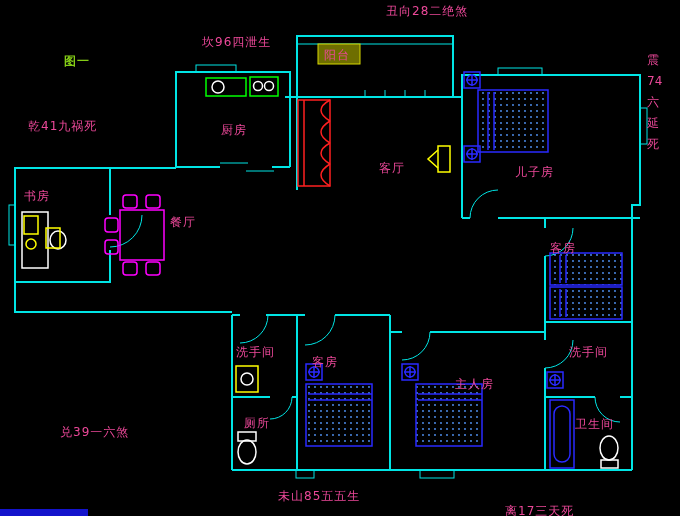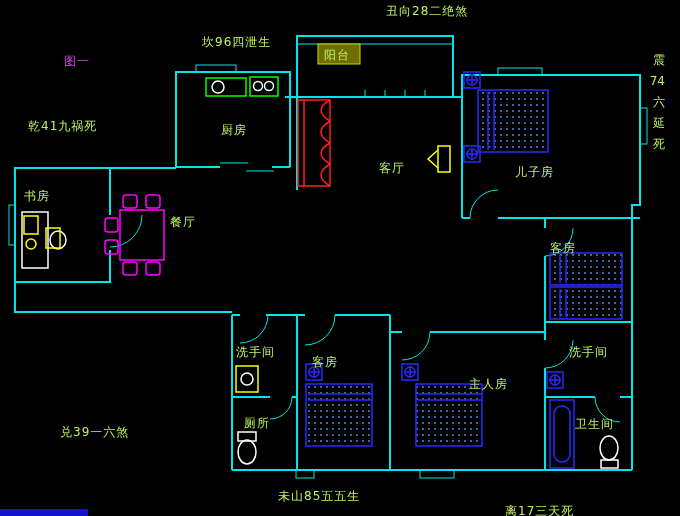--- a/index.html
+++ b/index.html
@@ -2,27 +2,27 @@
 <html><head>
 <meta charset="utf-8">
 <style>
   html,body { margin:0; padding:0; background:#000; }
   .canvas {
     position:relative; width:680px; height:516px; background:#000000;
     overflow:hidden; font-family:"DejaVu Sans", sans-serif;
   }
   svg { position:absolute; left:0; top:0; }
   .lbl {
-    position:absolute; color:#bef264; font-size:12px; line-height:14px;
+    position:absolute; color:#ec4899; font-size:12px; line-height:14px;
     white-space:nowrap; letter-spacing:1px;
   }
-  .lbl.blue { color:#d946ef; font-weight:normal; }
+  .lbl.blue { color:#84cc16; font-weight:bold; }
   .lbl.vert {
     white-space:normal; width:18px; word-break:break-all;
-    text-align:right; letter-spacing:0;
+    text-align:left; letter-spacing:0;
   }
   .scrollbar {
     position:absolute; left:0; top:509px; width:88px; height:7px;
     background:#1414cc;
   }
 </style>
 </head>
 <body>
 
 <div class="canvas">
@@ -206,19 +206,19 @@
 
   <div class="lbl" style="left:324px;top:48px">阳台</div>
   <div class="lbl" style="left:221px;top:123px">厨房</div>
   <div class="lbl" style="left:379px;top:161px">客厅</div>
   <div class="lbl" style="left:515px;top:165px">儿子房</div>
   <div class="lbl" style="left:24px;top:189px">书房</div>
   <div class="lbl" style="left:170px;top:215px">餐厅</div>
   <div class="lbl" style="left:550px;top:241px">客房</div>
   <div class="lbl" style="left:236px;top:345px">洗手间</div>
   <div class="lbl" style="left:312px;top:355px">客房</div>
-  <div class="lbl" style="left:469px;top:377px">主人房</div>
+  <div class="lbl" style="left:455px;top:377px">主人房</div>
   <div class="lbl" style="left:569px;top:345px">洗手间</div>
   <div class="lbl" style="left:244px;top:416px">厕所</div>
   <div class="lbl" style="left:575px;top:417px">卫生间</div>
 
   <div class="scrollbar"></div>
 </div>
 
 </body></html>

